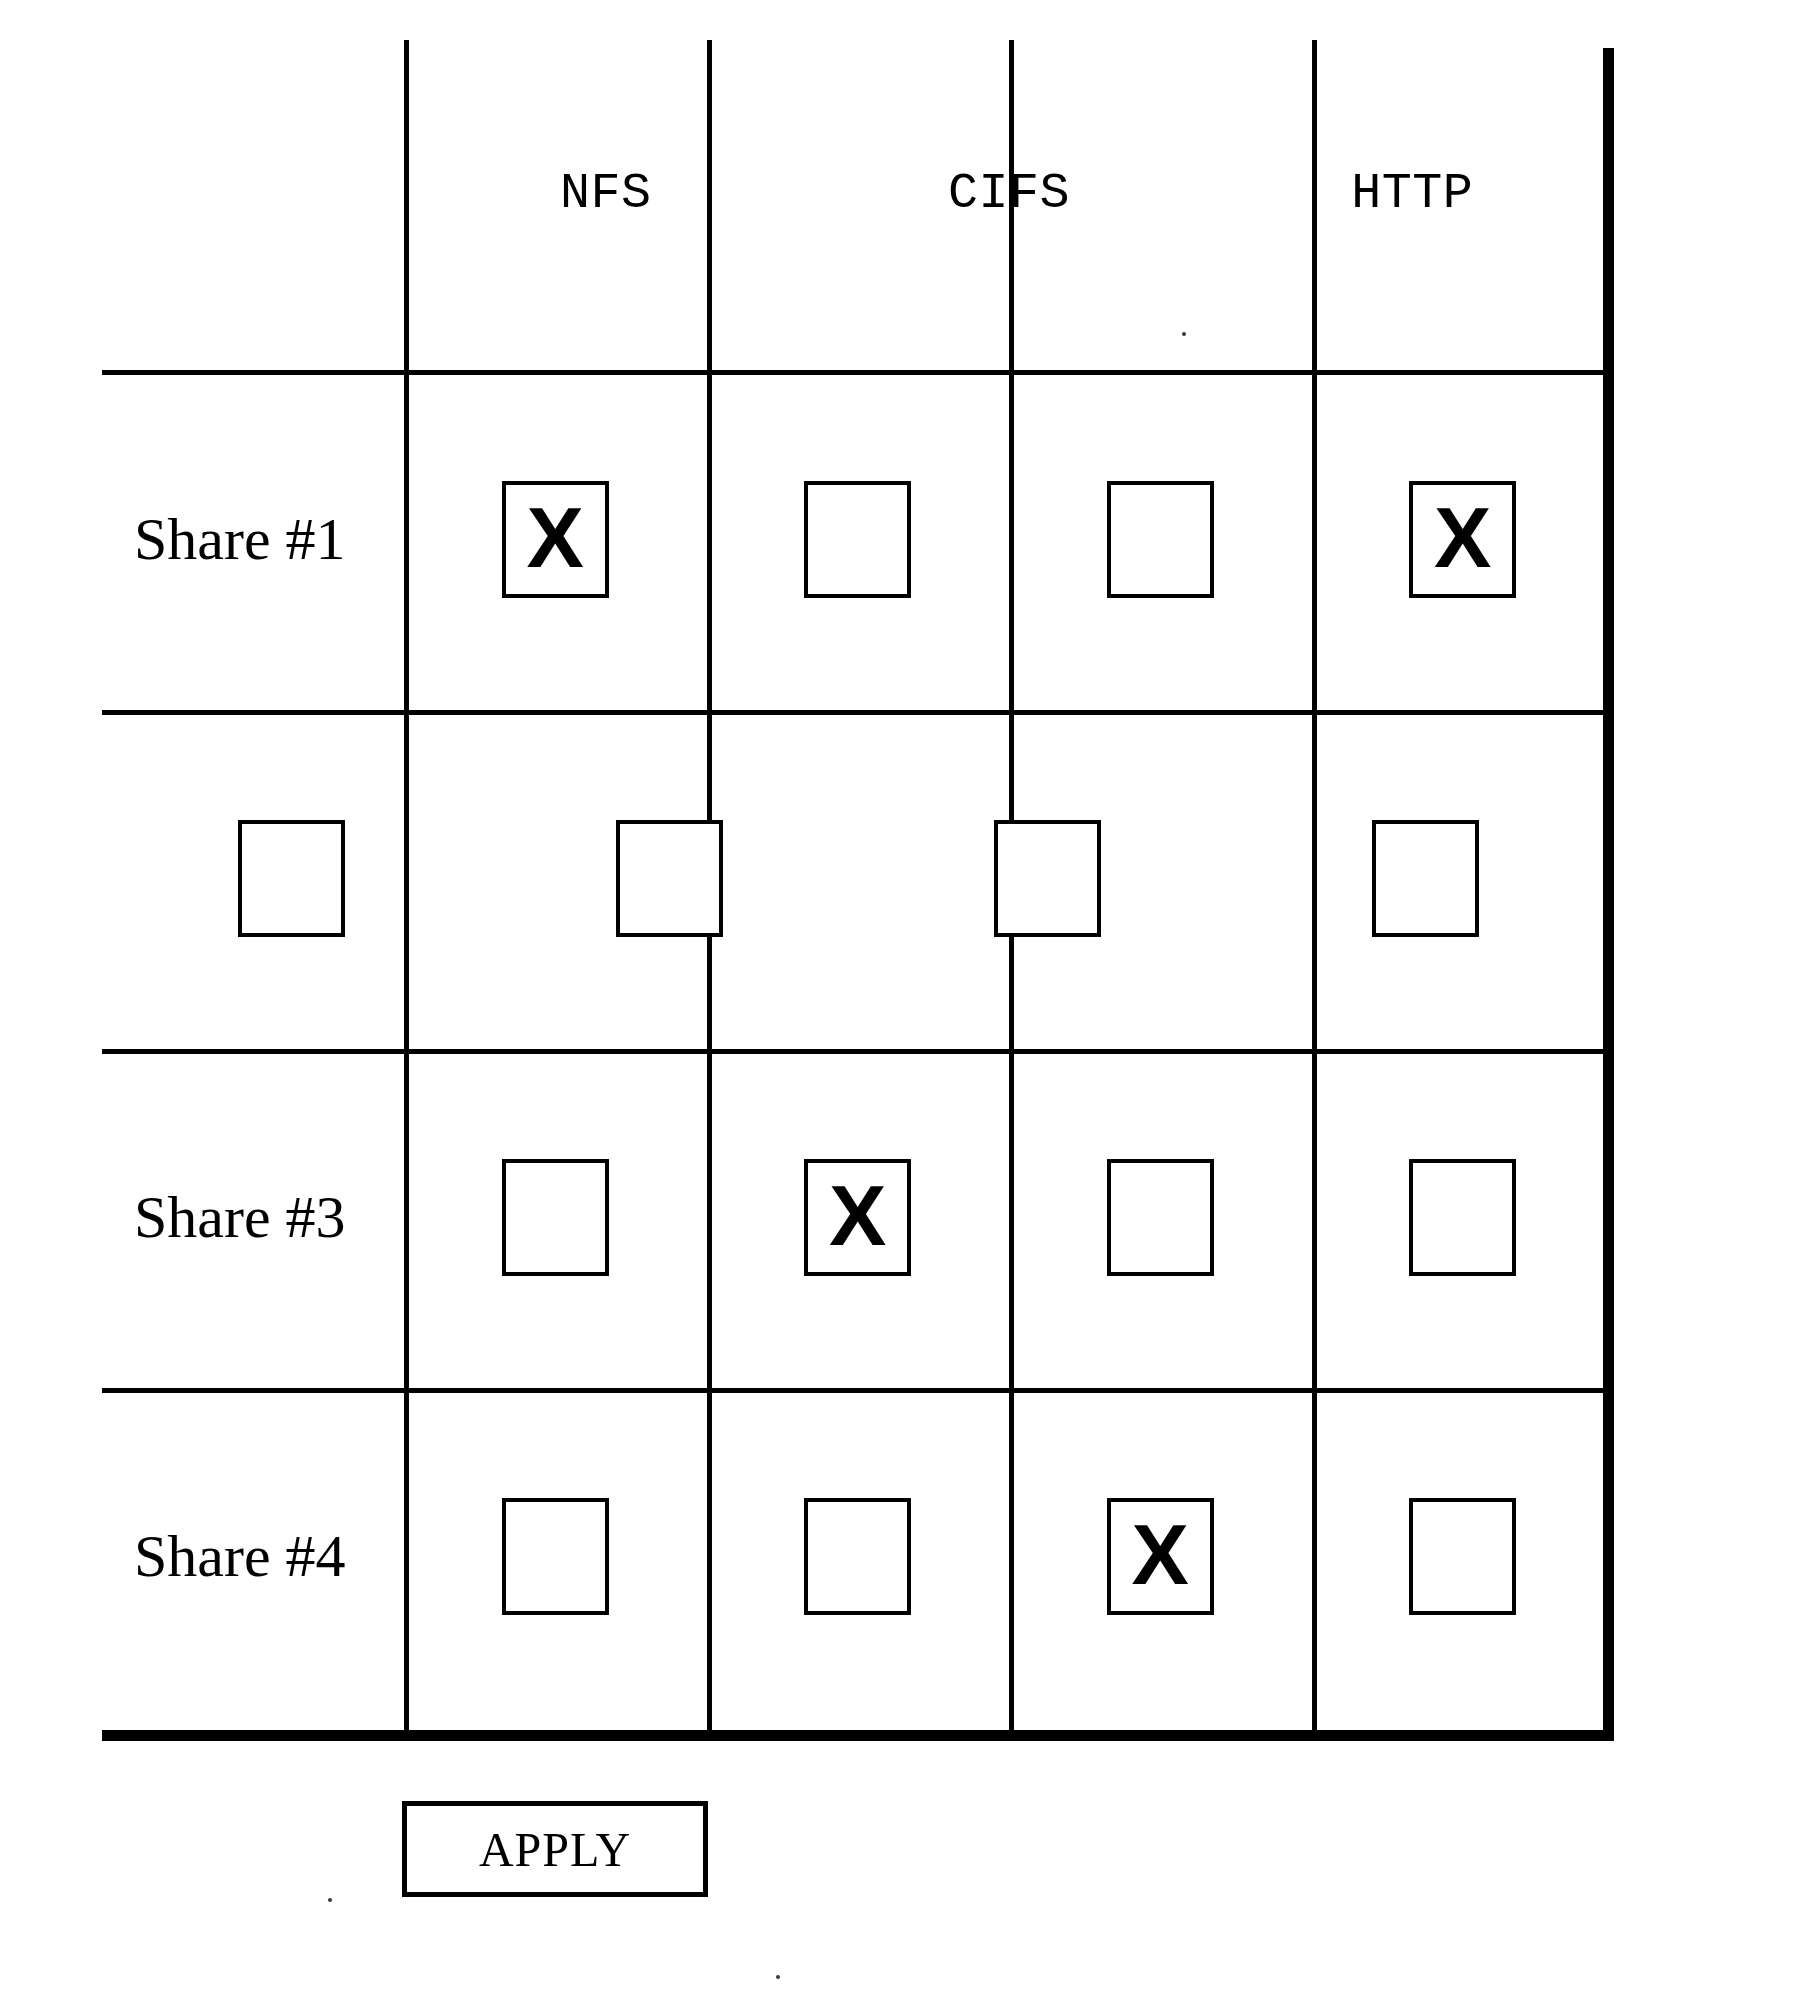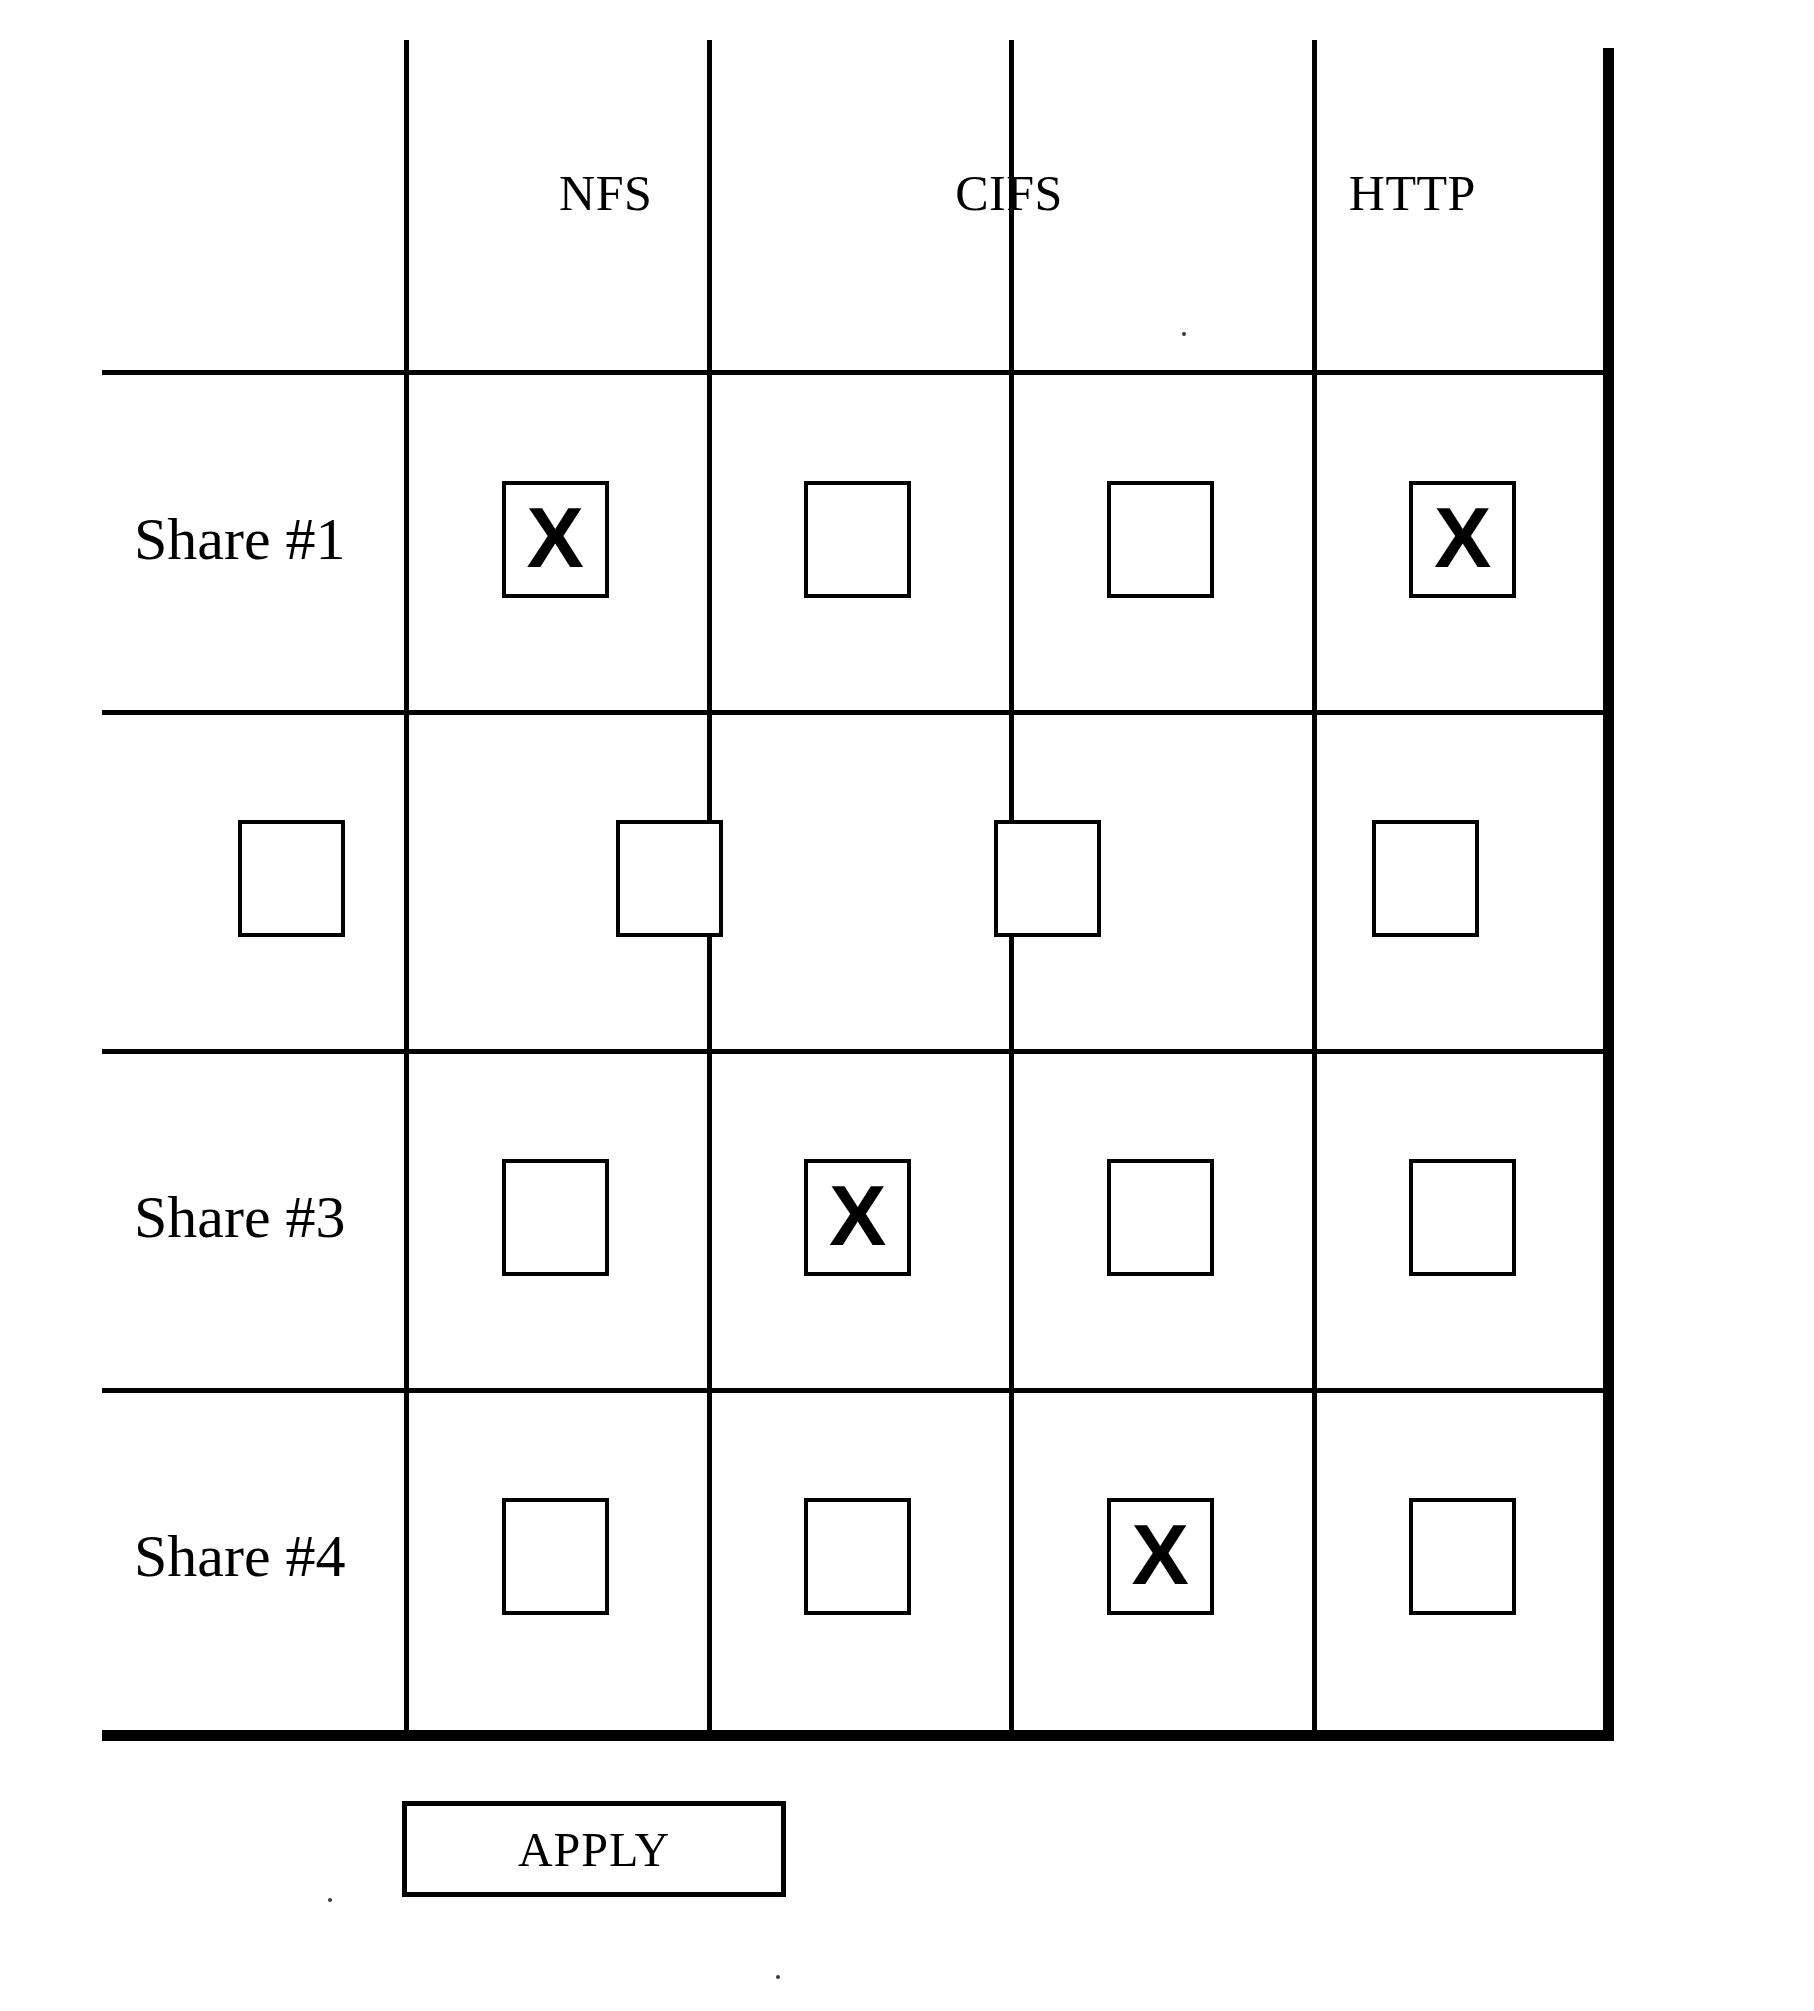--- a/index.html
+++ b/index.html
@@ -82,20 +82,21 @@
   }
   .header-cell {
     flex: 1 1 0;
     display: flex;
     align-items: center;
     justify-content: center;
     font-size: 50px;
     letter-spacing: 0.5px;
     padding-bottom: 24px;
     box-sizing: border-box;
+    font-family: Liberation Mono, monospace;
   }
 
   
   .body-rows {
     position: absolute;
     left: 0px;
     top: 330px;
     width: 1512px;
     height: 1360px;
   }
@@ -158,21 +159,21 @@
     height: 96px;
     display: flex;
     align-items: center;
     justify-content: center;
     font-family: "Liberation Serif", "DejaVu Serif", serif;
     font-size: 48px;
     letter-spacing: 1px;
     box-sizing: border-box;
     cursor: pointer;
   }
-  #btn-apply  { left: 402px; width: 384px; }
+  #btn-apply  { left: 402px; width: 306px; }
   #btn-cancel { left: 1005px; width: 350px; }
 
   
   .speck {
     position: absolute;
     width: 4px;
     height: 4px;
     background: #3a3a3a;
     border-radius: 50%;
   }

